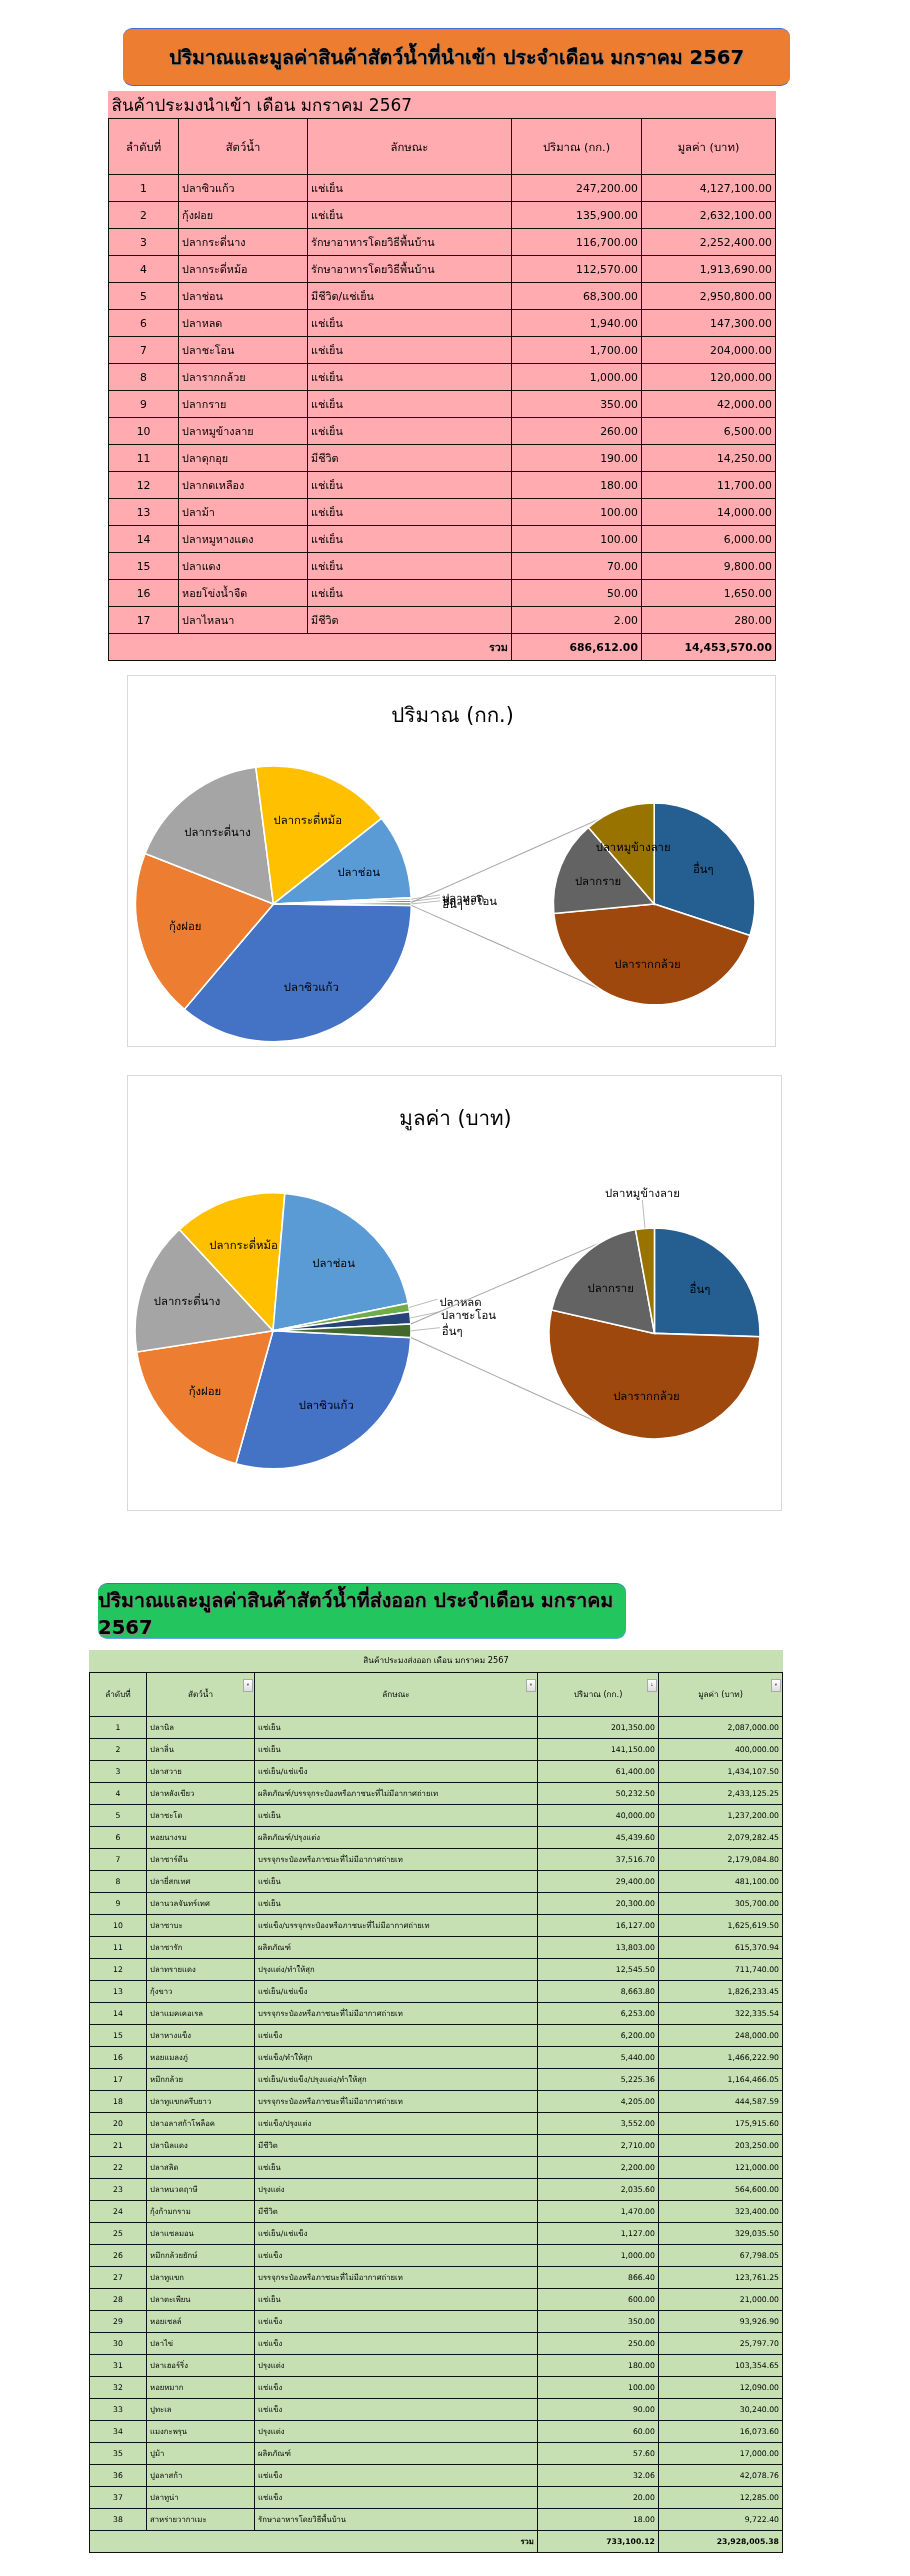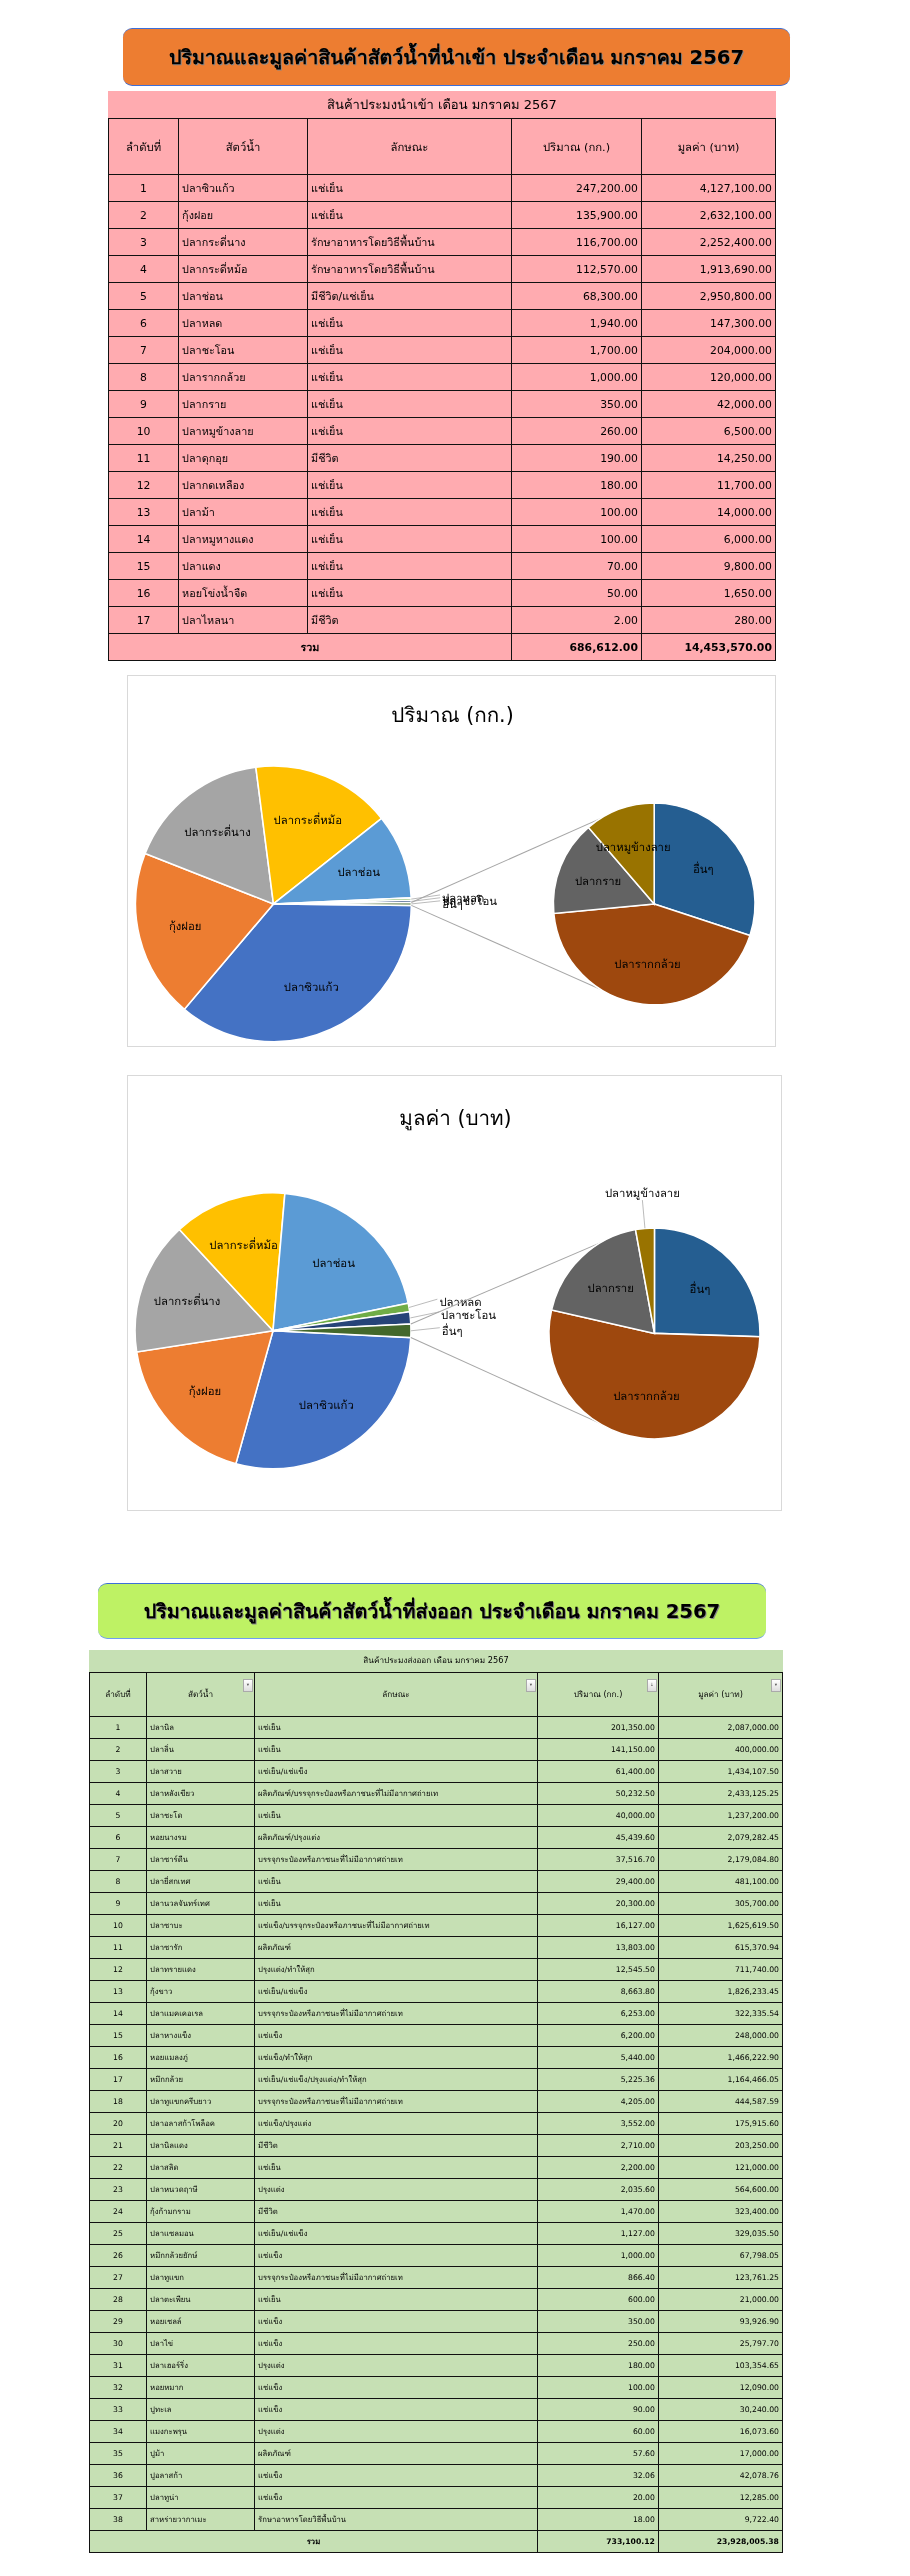--- a/index.html
+++ b/index.html
@@ -1,31 +1,31 @@
 <!DOCTYPE html>
 <html style="font-size:8.2px"><head>
 <meta charset="utf-8">
 <style>
   html,body{margin:0;padding:0;background:#ffffff;}
   body{width:910px;height:3397px;position:relative;font-family:"DejaVu Sans","Liberation Sans",sans-serif;color:#000;overflow:hidden;}
   .banner{position:absolute;border-radius:9.3px;box-sizing:border-box;display:flex;align-items:center;justify-content:center;font-weight:bold;font-size:19.6px;text-shadow:1px 1px 0.5px #888;}
   .banner.import{left:108px;top:28px;width:667px;height:58px;background:#ed7d31;border-top:1.5px solid #3d6fd8;border-bottom:1.5px solid #3d6fd8;margin-left:15px;}
-  .banner.export{left:98px;top:1583px;width:668px;height:56px;background:#bef264;border-top:1.5px solid #3d6fd8;border-bottom:1.5px solid #6f9ef2;}
+  .banner.export{left:98px;top:1583px;width:528px;height:56px;background:#22c55e;border-top:1.5px solid #3d6fd8;border-bottom:1.5px solid #6f9ef2;}
   table.sheet{position:absolute;border-collapse:collapse;table-layout:fixed;}
   table.sheet td, table.sheet th{border:1px solid #111;padding:0 3.1px;overflow:hidden;white-space:nowrap;font-weight:normal;}
   .imp{left:108px;top:91px;width:667px;background:#ffabb0;font-size:10.8px;}
-  .imp .title td{height:27px;text-align:center;border:none;border-bottom:1.5px solid #111;font-size:13px;}
+  .imp .title td{height:27px;text-align:left;border:none;border-bottom:1.5px solid #111;font-size:17px;}
   .imp .hdr th{height:55px;font-size:11.3px;text-align:center;}
   .imp tbody td{height:26px;}
   .exp{left:89px;top:1650px;width:693px;background:#c6e0b4;font-size:7.7px;padding-left:40px;}
   .exp .title td{height:21.6px;text-align:center;border:none;border-bottom:1.5px solid #111;font-size:8.2px;}
   .exp .hdr th{height:43px;font-size:8.2px;text-align:center;position:relative;}
   .exp tbody td{height:21px;}
   td.c{text-align:center;} td.r{text-align:right;} td.l{text-align:left;}
-  tr.total td{font-weight:bold;}
+  tr.total td{font-weight:bold;text-align:right;}
   tr.total td.r{font-weight:bold;}
   .filter-btn{position:absolute;top:6.2px;right:1px;width:8.2px;height:11.3px;background:linear-gradient(#fff,#ddd);border:0.5px solid #aaa;font-size:4.6px;line-height:9.3px;text-align:center;color:#555;}
   .chart-frame{position:absolute;border:1px solid #d9d9d9;background:#fff;box-sizing:border-box;}
   .chart-frame svg{position:absolute;left:0;top:0;}
 </style>
 </head>
 <body>
 
 <div class="banner import">ปริมาณและมูลค่าสินค้าสัตว์น้ำที่นำเข้า ประจำเดือน มกราคม 2567</div>
 

